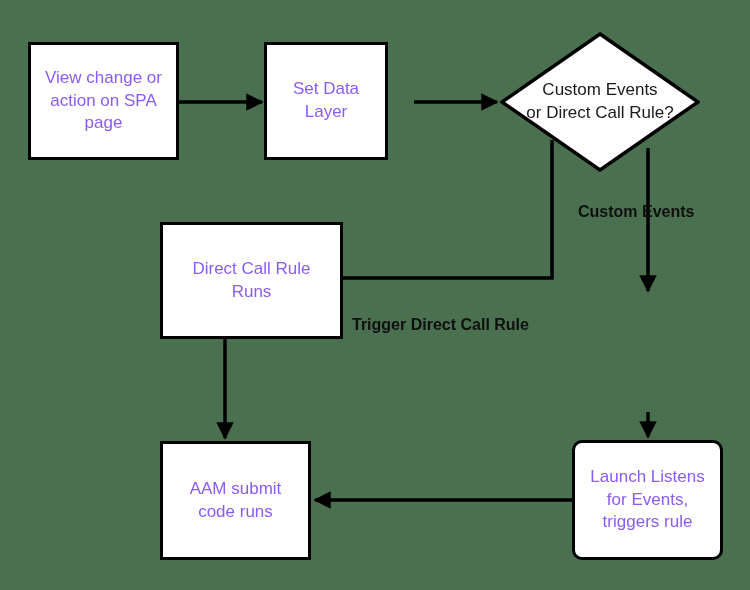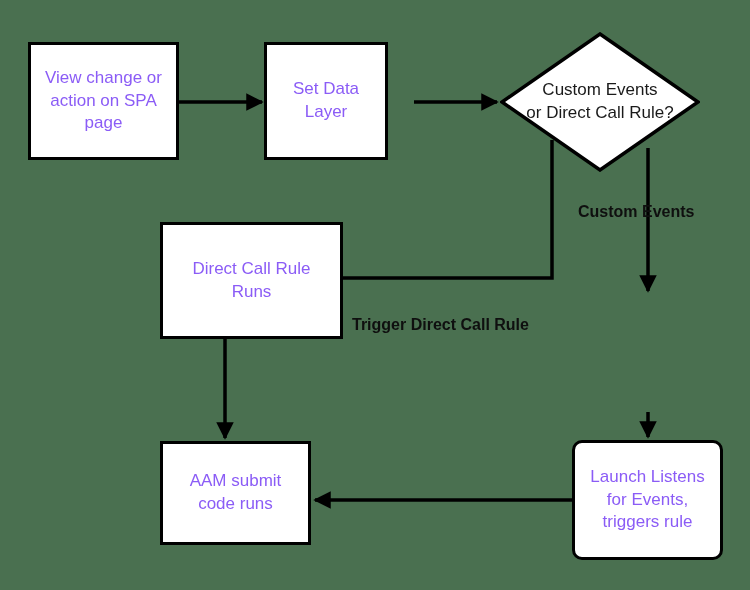--- a/index.html
+++ b/index.html
@@ -119,21 +119,21 @@
     <span class="node-text">Custom Events
 or Direct Call Rule?</span>
   </div>
 
   <div class="node" style="left:160px; top:222px; width:183px; height:117px;text-align:center;">
     <span class="node-text">Direct Call Rule
 Runs</span>
   </div>
 
 
-  <div class="node" style="left:160px; top:441px; width:151px; height:104px;">
+  <div class="node" style="left:160px; top:441px; width:151px; height:119px;">
     <span class="node-text">AAM submit
 code runs</span>
   </div>
 
   <div class="node" style="left:572px; top:440px; width:151px; height:120px;border-radius:10px;">
     <span class="node-text">Launch Listens
 for  Events,
 triggers rule</span>
   </div>
 

